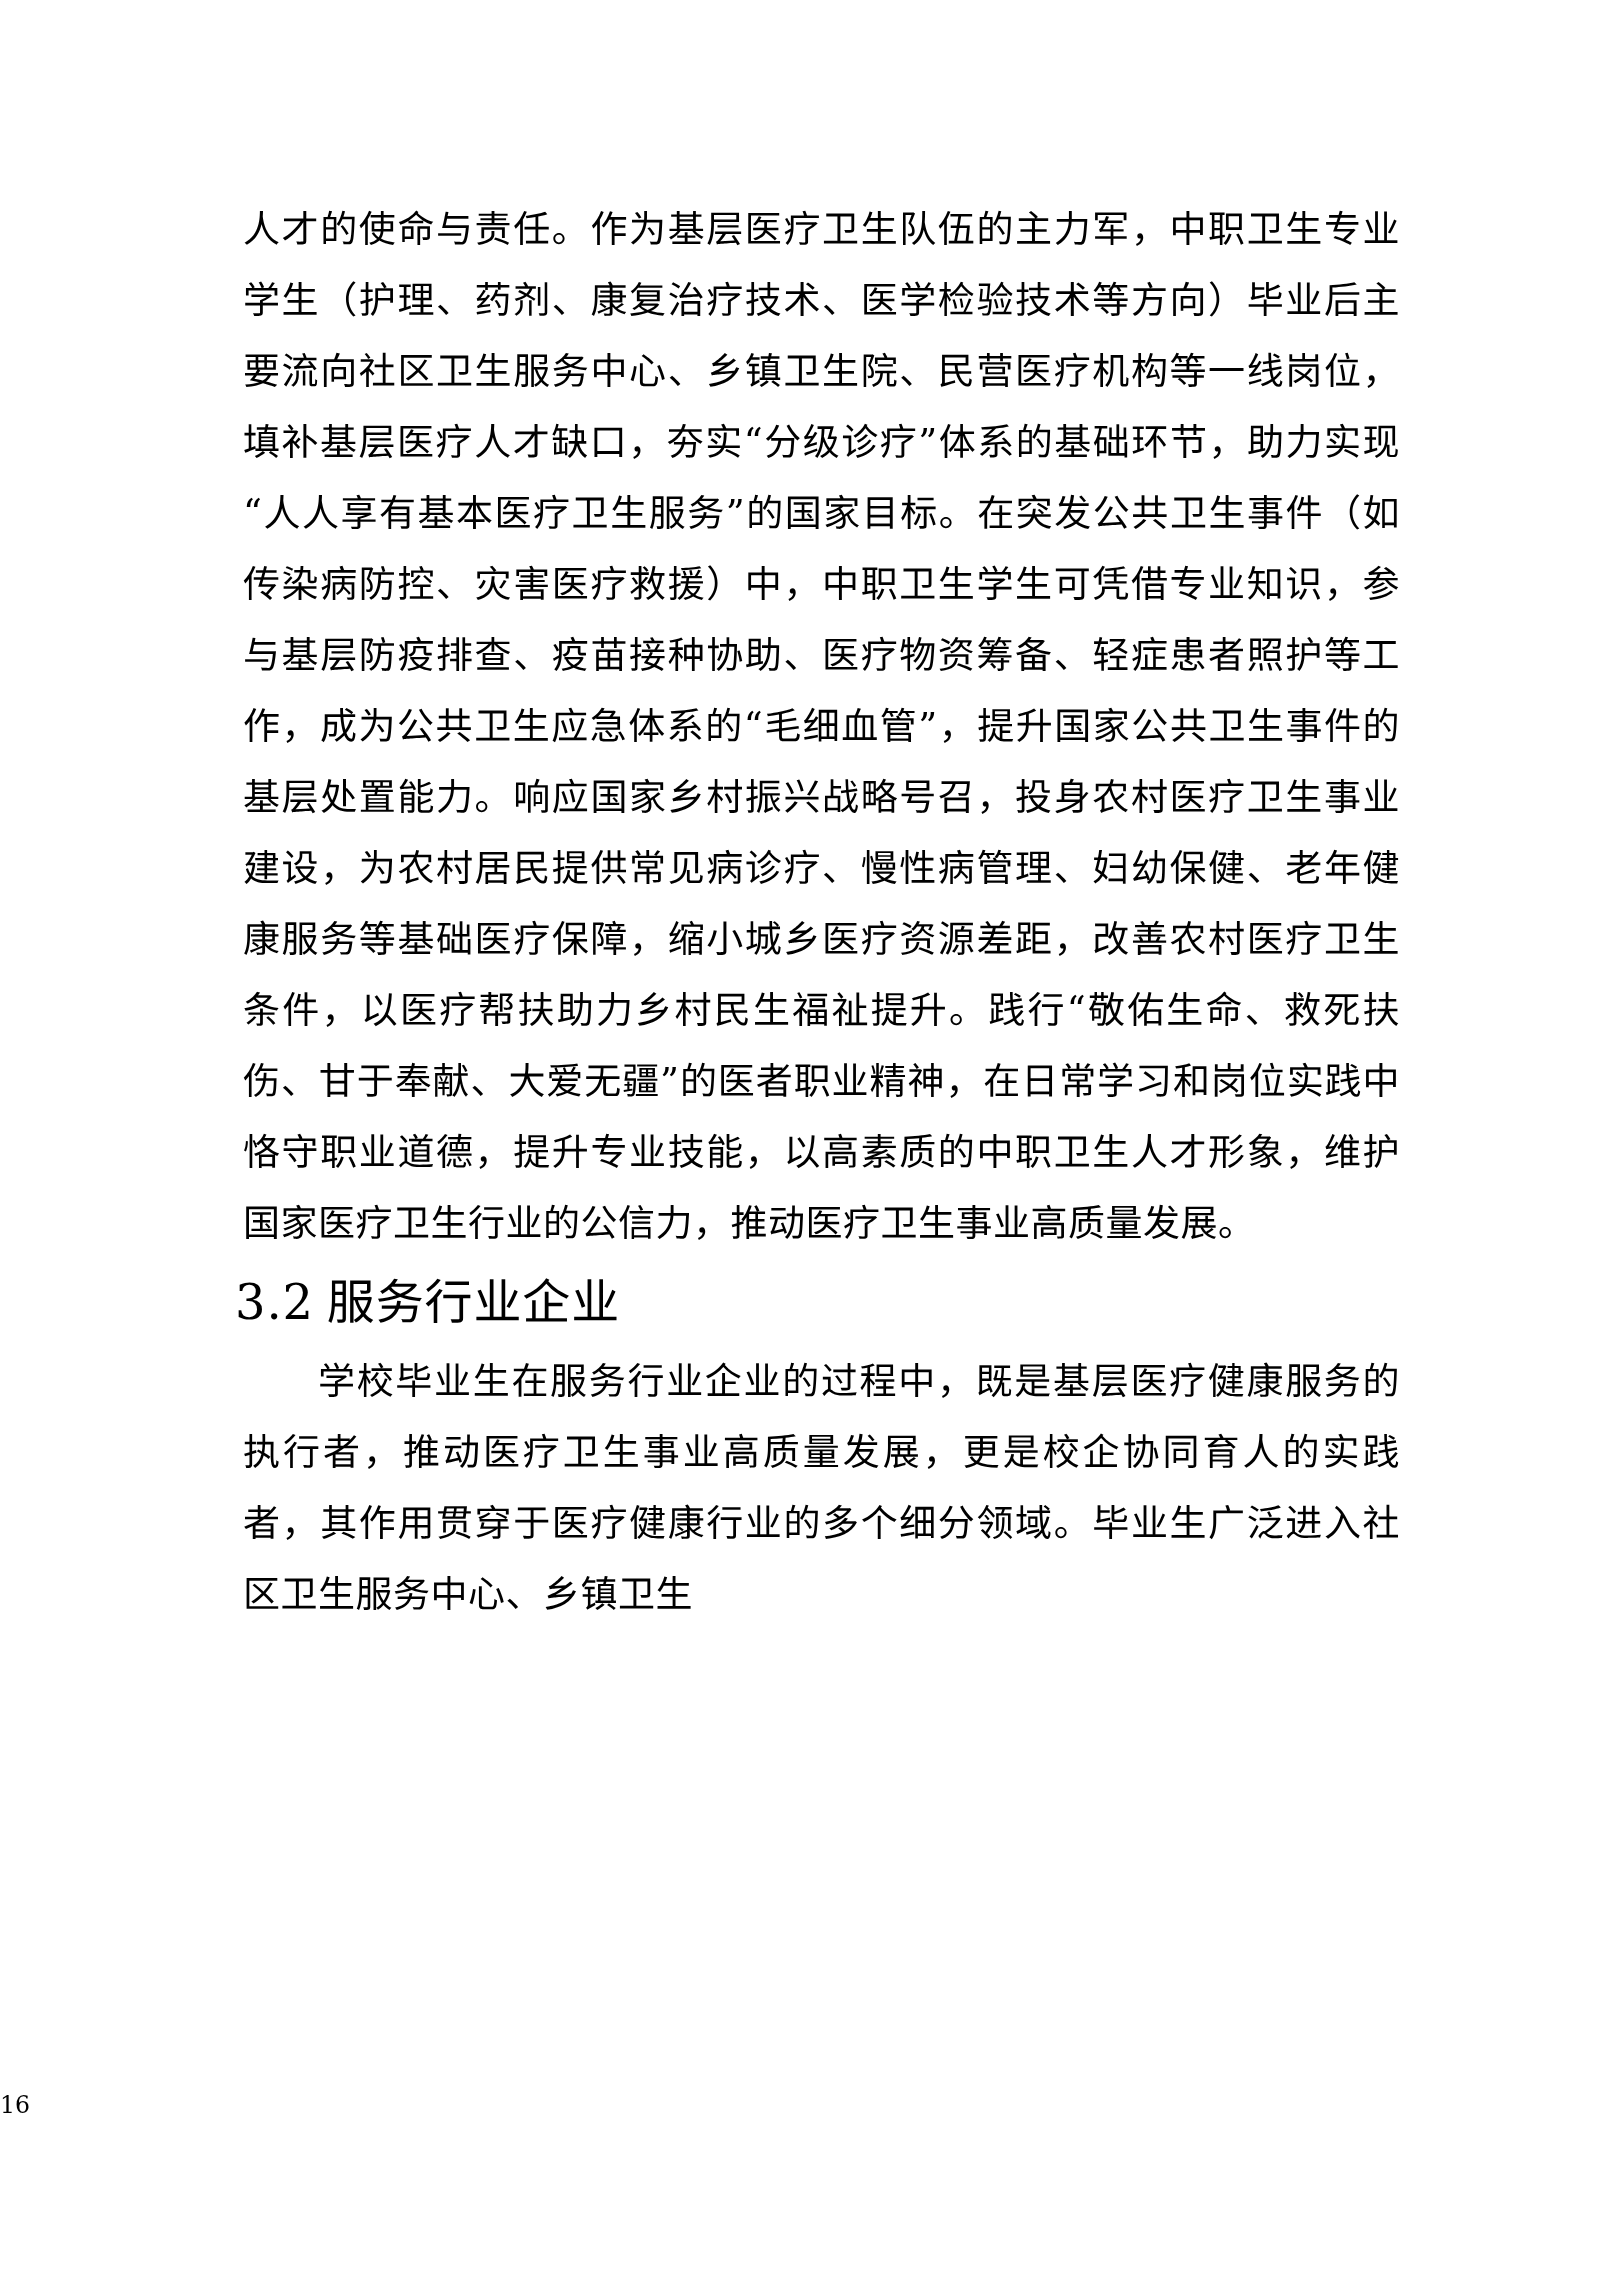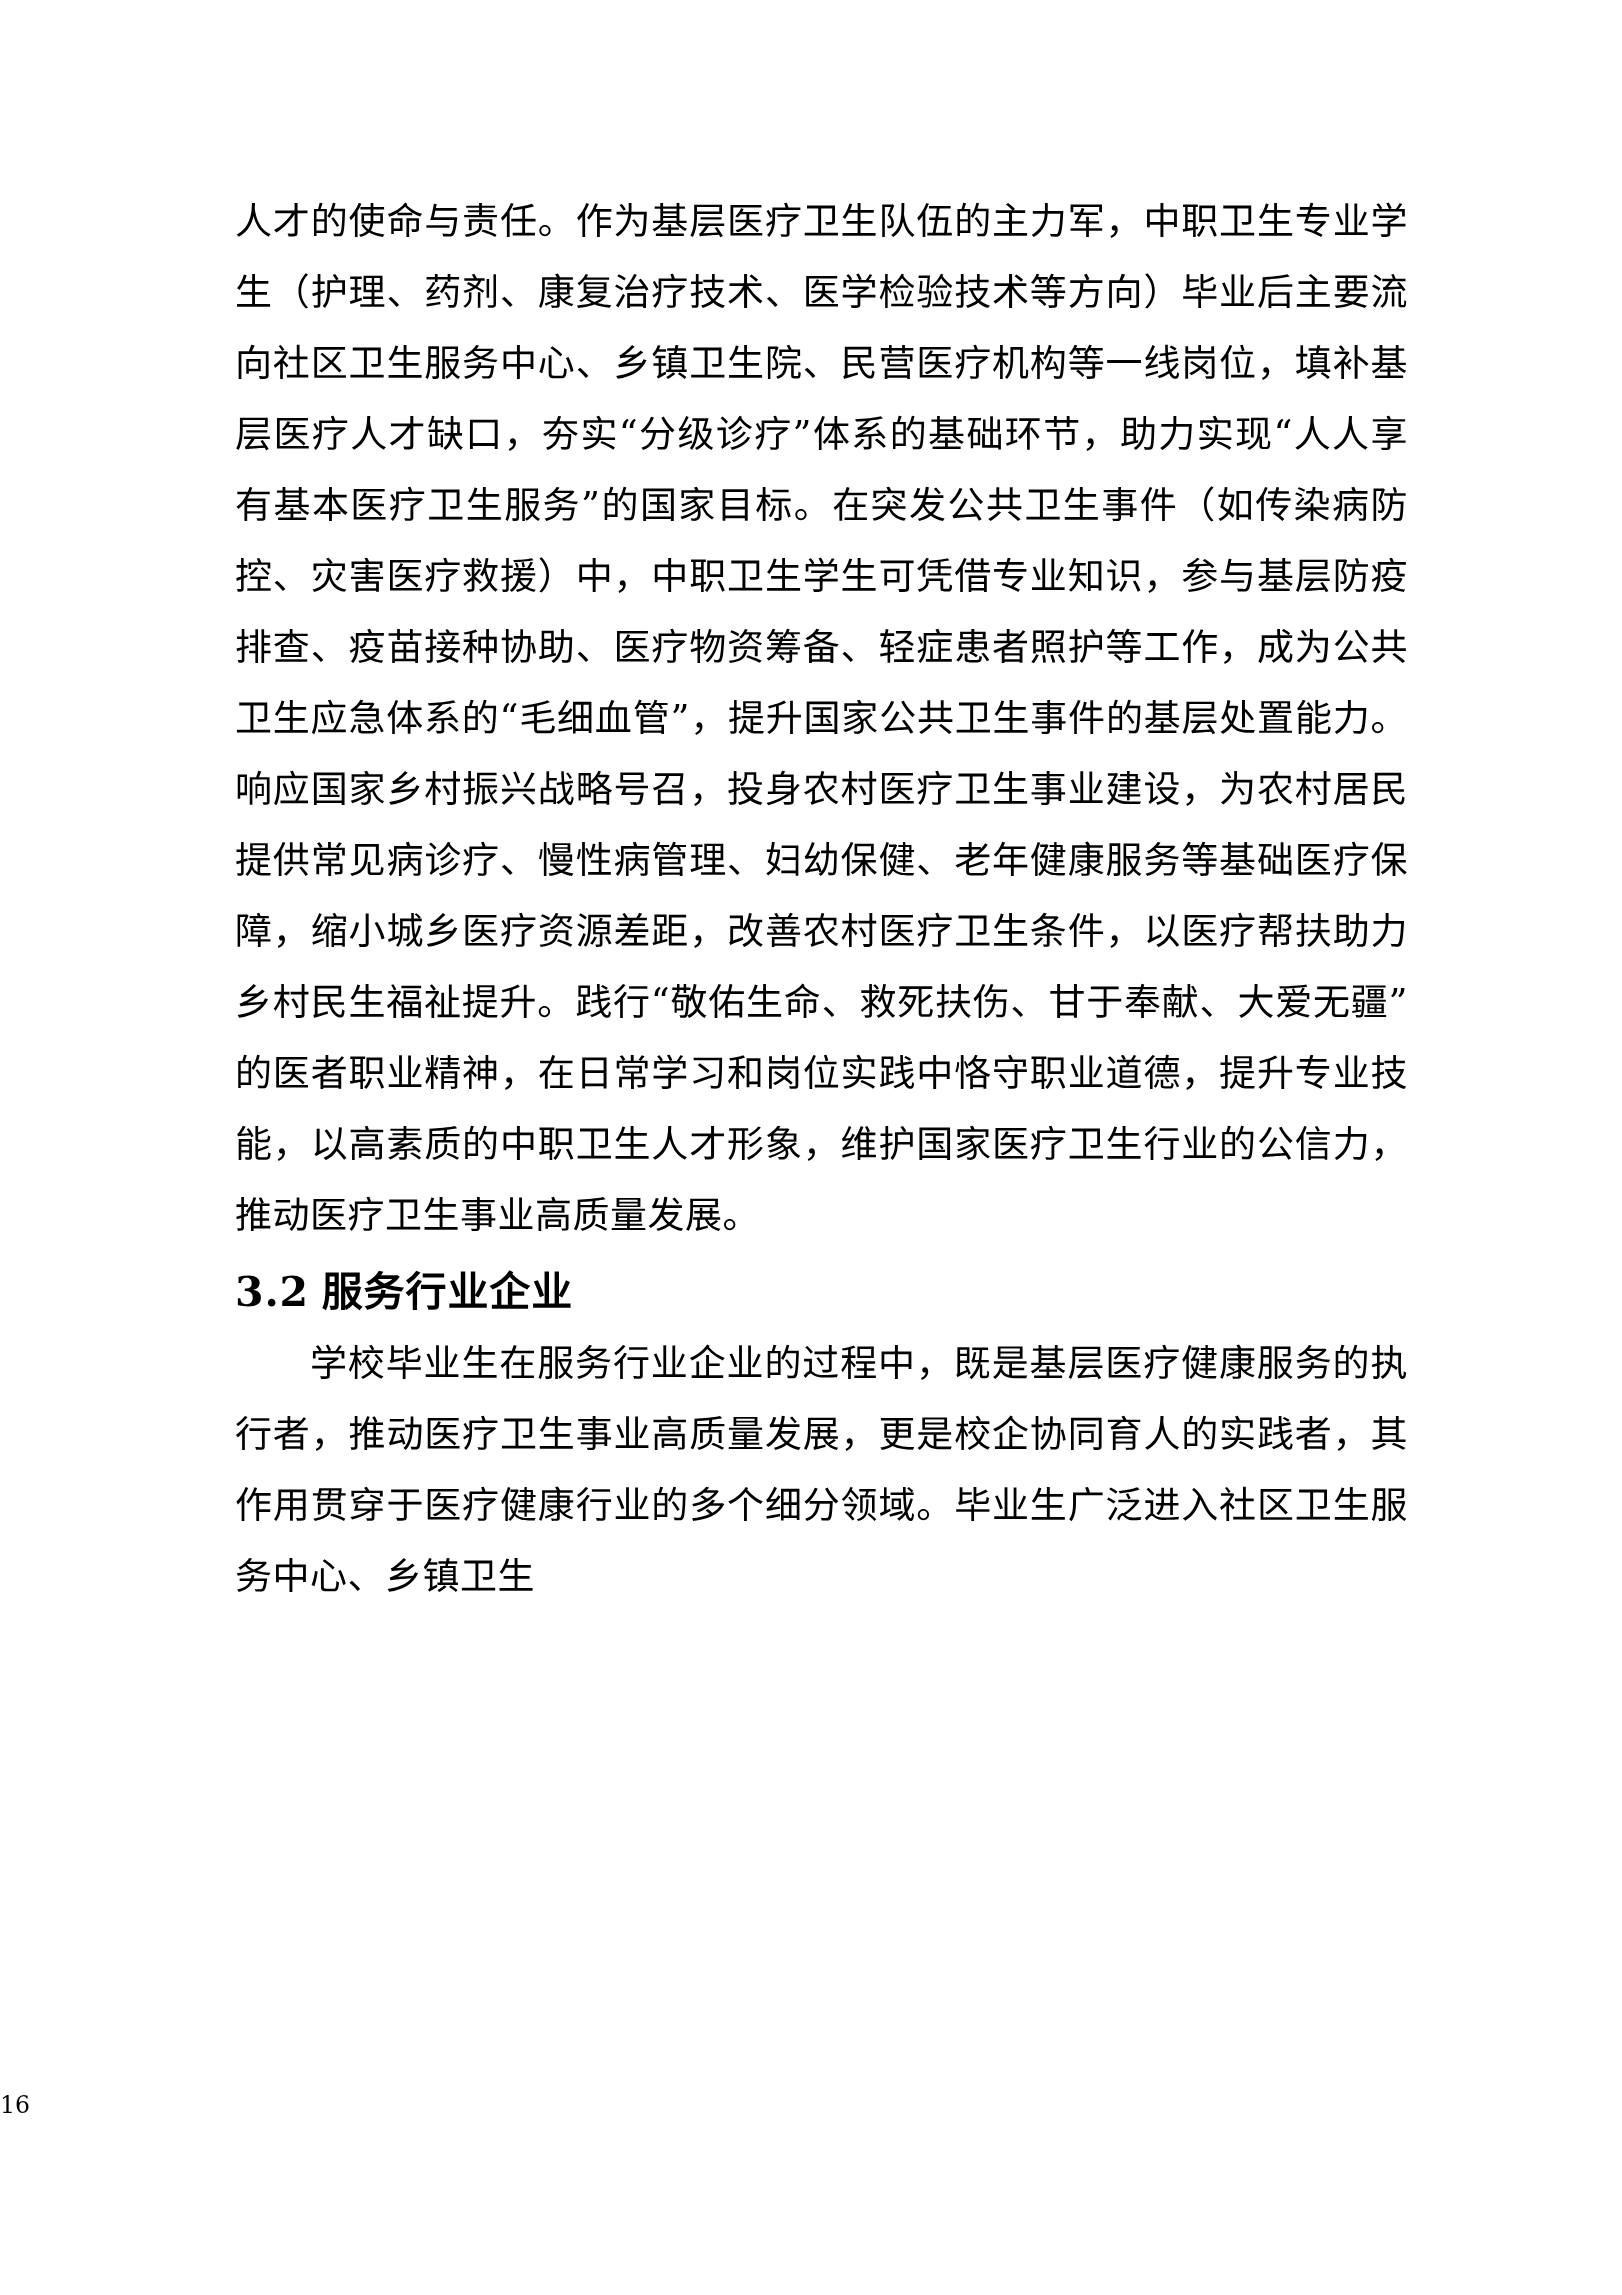--- a/index.html
+++ b/index.html
@@ -22,32 +22,32 @@
     left: 235px;
     top: 186px;
     width: 1173px;
   }
   .para {
     font-size: 37px;
     line-height: 71px;
     letter-spacing: 0.5px;
     text-align: justify;
     text-justify: inter-ideograph;
-    margin: 0;
+    margin: 8px;
     white-space: pre-wrap;
     word-break: break-all;
   }
   .para.indent {
     text-indent: 75px;
   }
   .heading {
-    font-size: 41px;
+    font-size: 48px;
     line-height: 71px;
     margin: 5.5px 0 0 0;
-    font-weight: 700;
+    font-weight: 400;
     letter-spacing: 0.9px;
   }
   .heading .num {
     font-family: "DejaVu Serif", "Liberation Serif", serif;
     margin-right: 12.7px;
   }
   .page-number {
     position: absolute;
     left: 0;
     right: 0;

